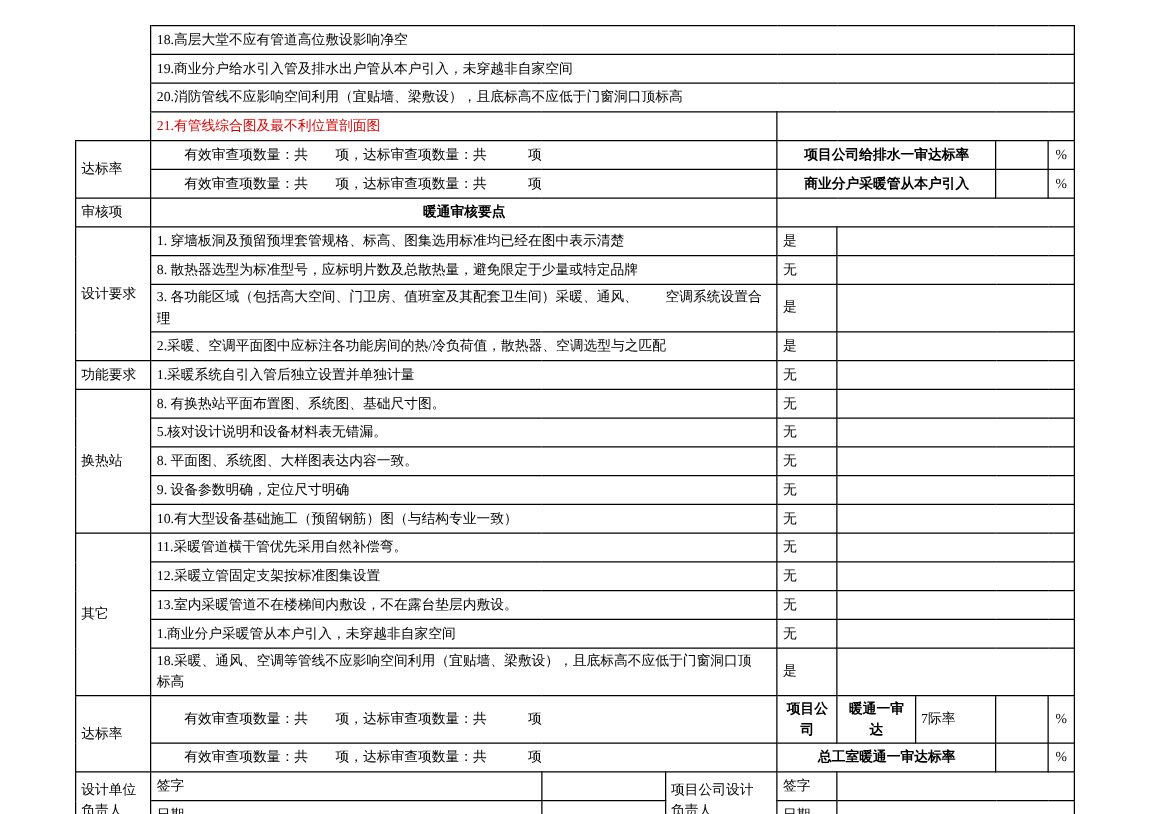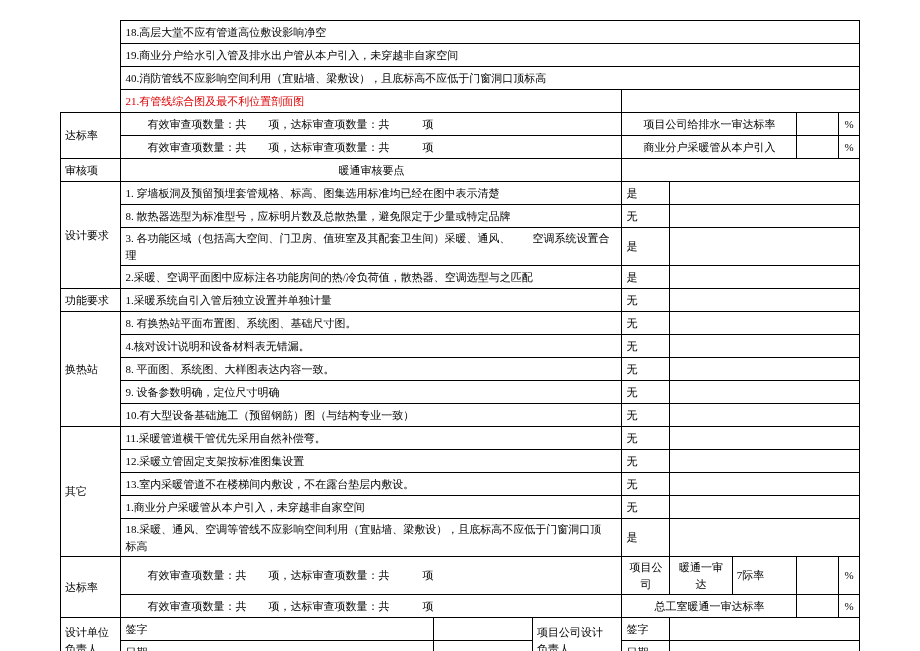--- a/index.html
+++ b/index.html
@@ -18,21 +18,21 @@
   td {
     border: 1px solid #000;
     padding: 2px 4px;
     vertical-align: middle;
     line-height: 1.5;
     height: 18px;
   }
   .noleft { border-left: none; }
   .notop { border-top: none; }
   .nobottom { border-bottom: none; }
-  .center { text-align: center; }
+  .center { text-align: center; font-weight: bold; }
   .red { color: #d00; }
   .pct { text-align: center; width: 20px; }
 </style>
 </head>
 <body>
 
 <table>
 <colgroup>
 <col style="width:58px">
       <col style="width:300px">
@@ -49,21 +49,21 @@
       <tr>
         <td class="noleft notop nobottom"></td>
         <td colspan="8">18.高层大堂不应有管道高位敷设影响净空</td>
       </tr>
 <tr>
         <td class="noleft notop nobottom"></td>
         <td colspan="8">19.商业分户给水引入管及排水出户管从本户引入，未穿越非自家空间</td>
       </tr>
 <tr>
         <td class="noleft notop nobottom"></td>
-        <td colspan="8">40.消防管线不应影响空间利用（宜贴墙、梁敷设），且底标高不应低于门窗洞口顶标高</td>
+        <td colspan="8">20.消防管线不应影响空间利用（宜贴墙、梁敷设），且底标高不应低于门窗洞口顶标高</td>
       </tr>
 <tr>
         <td class="noleft notop"></td>
         <td colspan="3" class="red">21.有管线综合图及最不利位置剖面图</td>
         <td colspan="5"></td>
       </tr>
 
 <tr>
 <td rowspan="2">达标率</td>
 <td colspan="3">　　<span>有效审查项数量：共</span>　　<span>项，达标审查项数量：共</span>　　　<span>项</span></td>
@@ -113,21 +113,21 @@
         <td colspan="4"></td>
       </tr>
 
 <tr>
         <td rowspan="5">换热站</td>
 <td colspan="3">8. 有换热站平面布置图、系统图、基础尺寸图。</td>
 <td>无</td>
         <td colspan="4"></td>
       </tr>
 <tr>
-        <td colspan="3">4.核对设计说明和设备材料表无错漏。</td>
+        <td colspan="3">5.核对设计说明和设备材料表无错漏。</td>
 <td>无</td>
         <td colspan="4"></td>
       </tr>
 <tr>
         <td colspan="3">8. 平面图、系统图、大样图表达内容一致。</td>
 <td>无</td>
         <td colspan="4"></td>
       </tr>
 <tr>
         <td colspan="3">9. 设备参数明确，定位尺寸明确</td>

